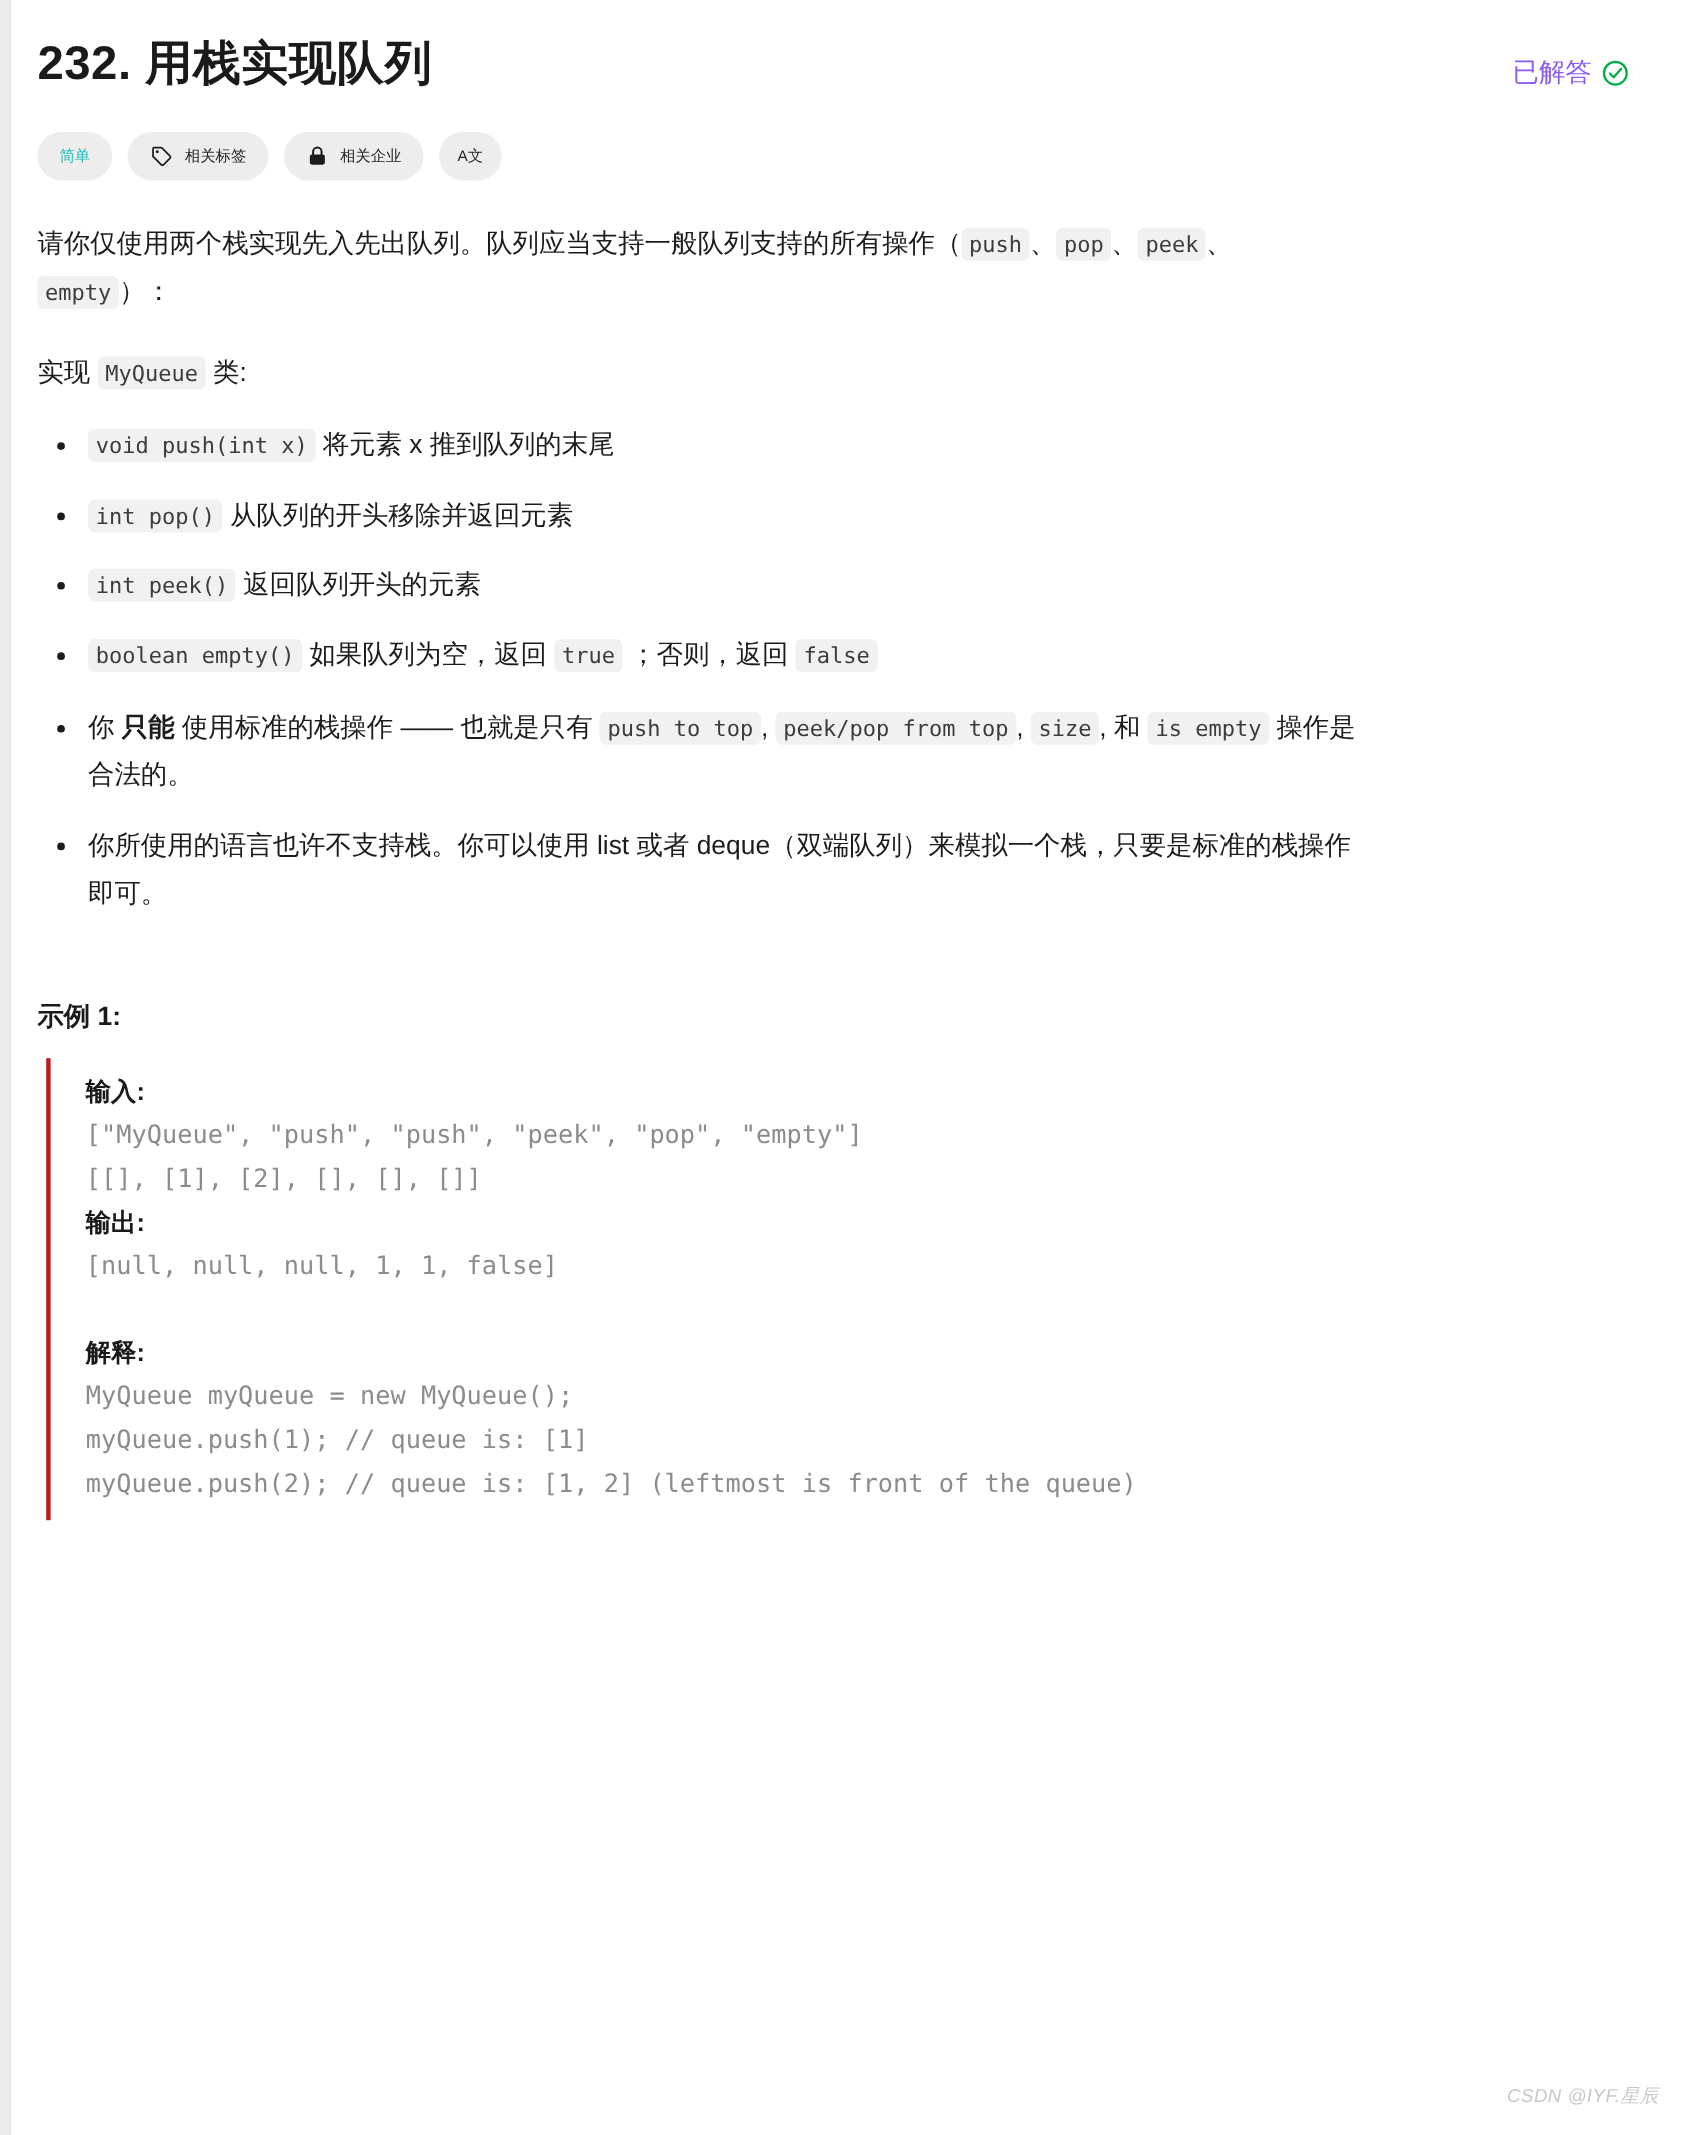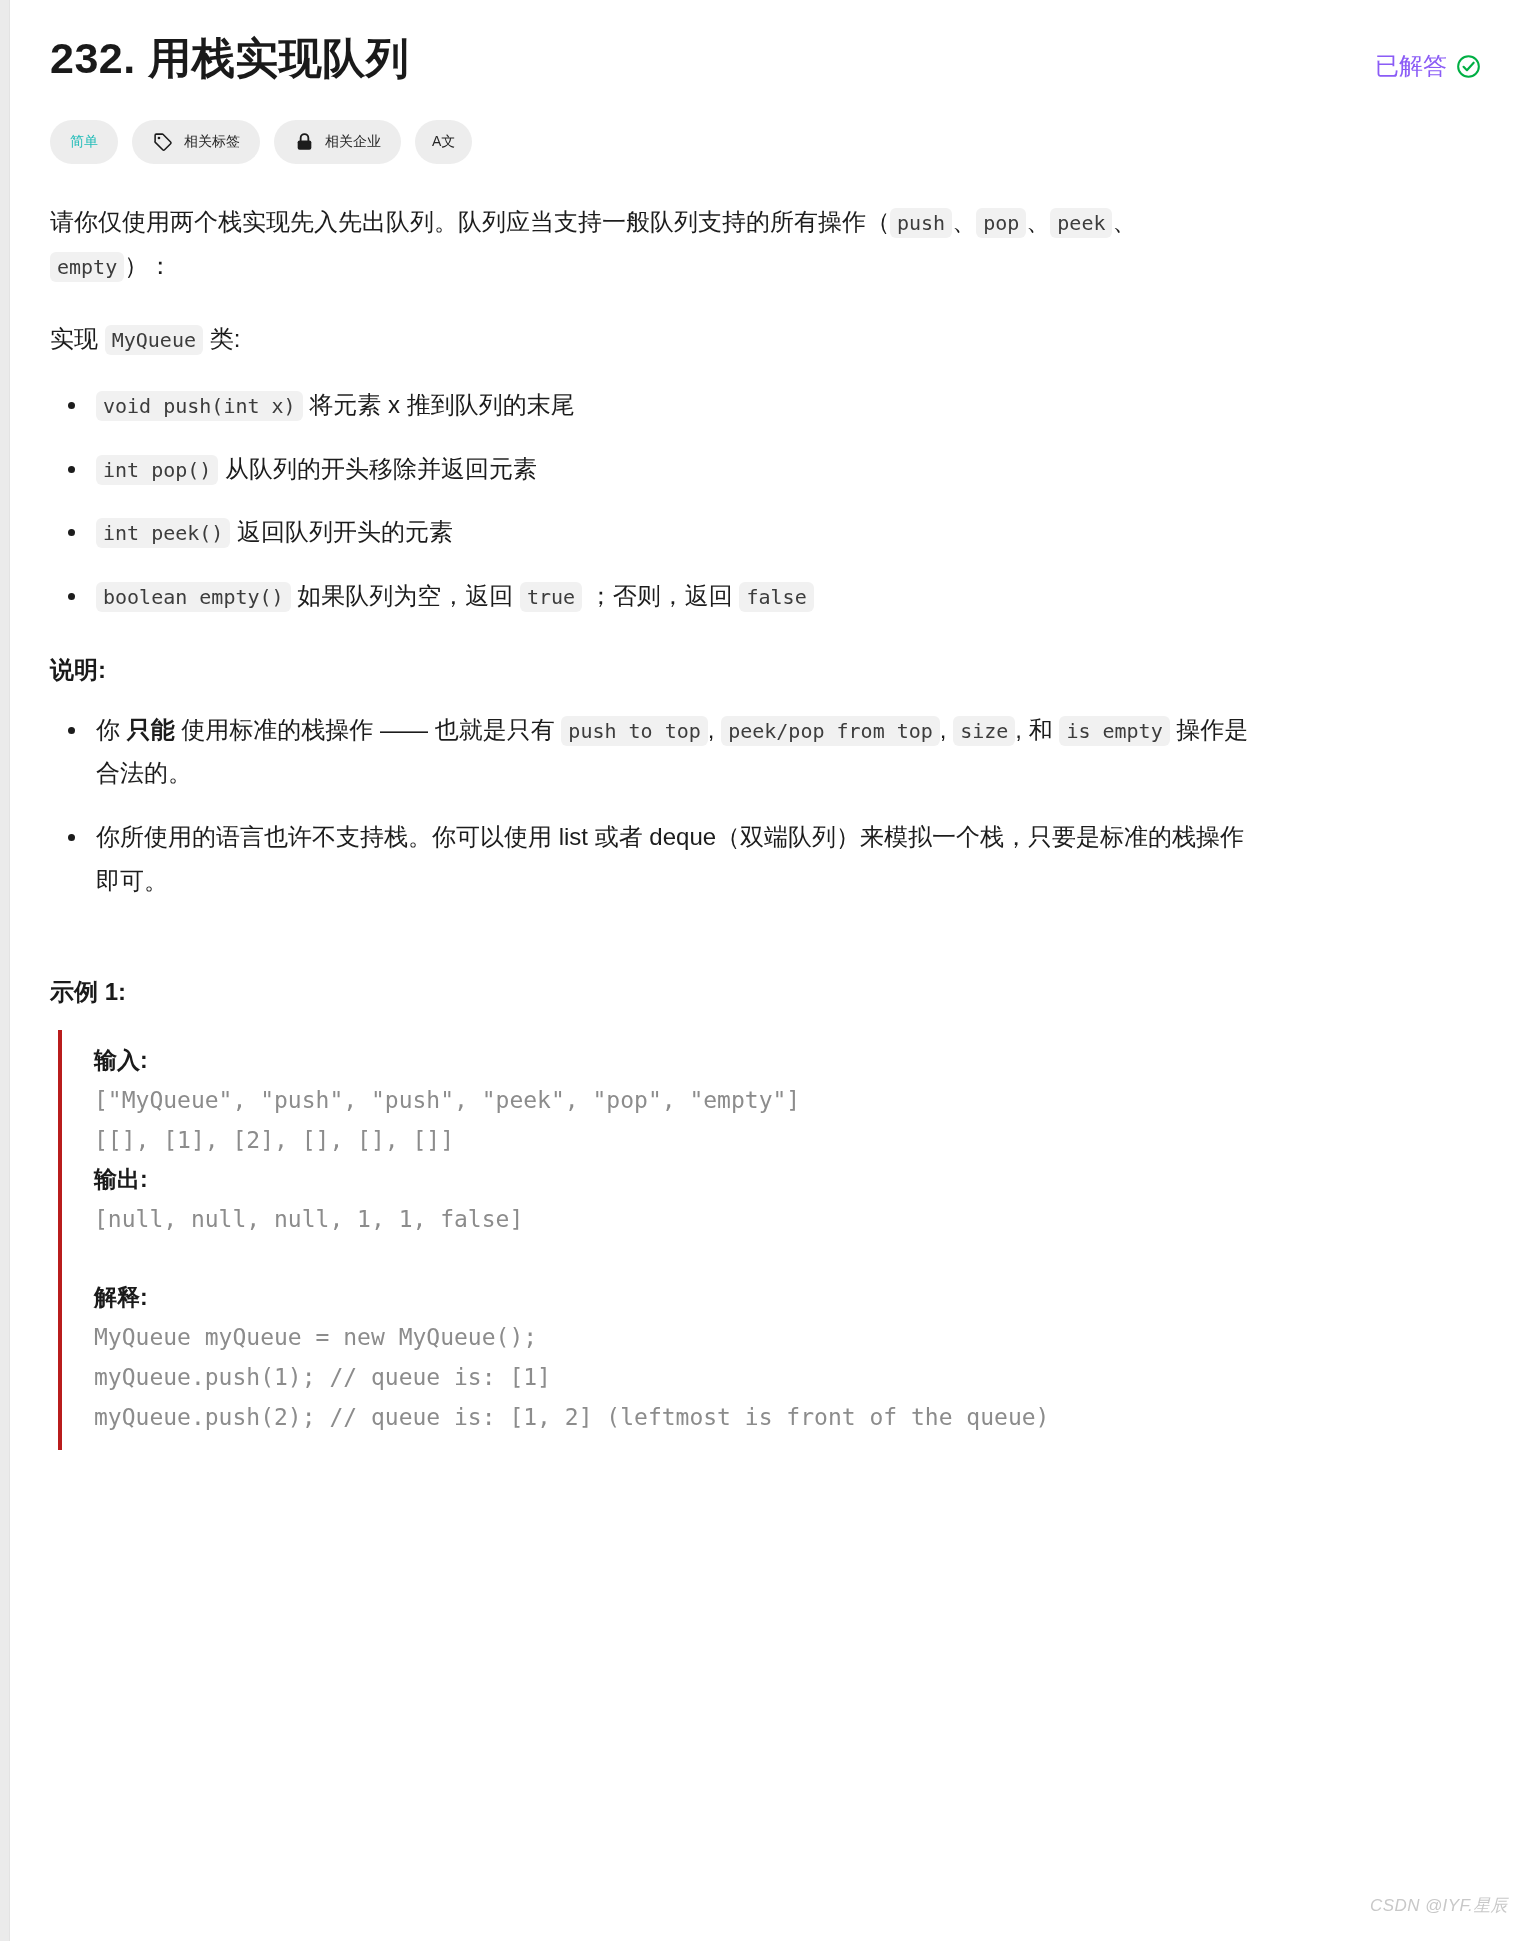--- a/index.html
+++ b/index.html
@@ -31,21 +31,21 @@
     background: #e3e3e3;
   }
   .content {
     position: absolute;
     left: 10px;
     top: 0;
     width: 1518px;
     height: 1941px;
     background: #ffffff;
     box-sizing: border-box;
-    padding: 0 40px 0 40px;
+    padding: 0 40px 0 24px;
   }
 
   
   .title-row {
     display: flex;
     align-items: flex-start;
     justify-content: space-between;
     padding-top: 32px;
   }
   .page-title {
@@ -268,21 +268,20 @@
       <code class="inline">int pop()</code><span> 从队列的开头移除并返回元素</span>
     </li>
     <li>
       <code class="inline">int peek()</code><span> 返回队列开头的元素</span>
     </li>
     <li>
       <code class="inline">boolean empty()</code><span> 如果队列为空，返回 </span><code class="inline">true</code><span> ；否则，返回 </span><code class="inline">false</code>
     </li>
   </ul>
 
-  <div class="section-heading">说明:</div>
 
   <ul class="bullets">
     <li>
       <span>你 </span><b class="bold">只能</b><span> 使用标准的栈操作 —— 也就是只有 </span><code class="inline">push to top</code><span>, </span><code class="inline">peek/pop from top</code><span>, </span><code class="inline">size</code><span>, 和 </span><code class="inline">is empty</code><span> 操作是合法的。</span>
     </li>
     <li>
       <span>你所使用的语言也许不支持栈。你可以使用 list 或者 deque（双端队列）来模拟一个栈，只要是标准的栈操作即可。</span>
     </li>
   </ul>
 

